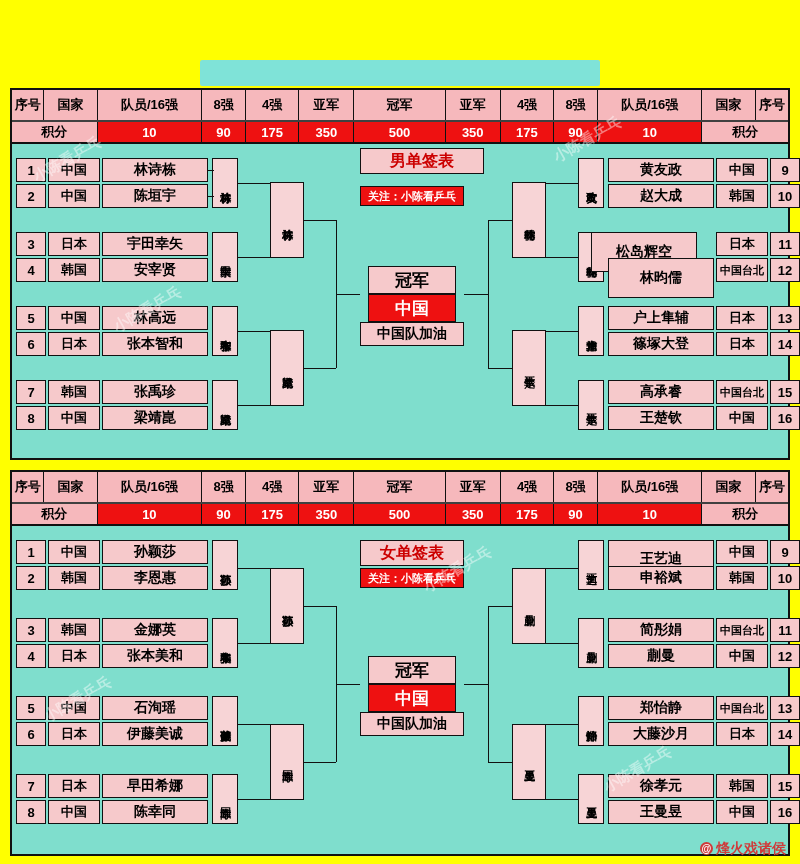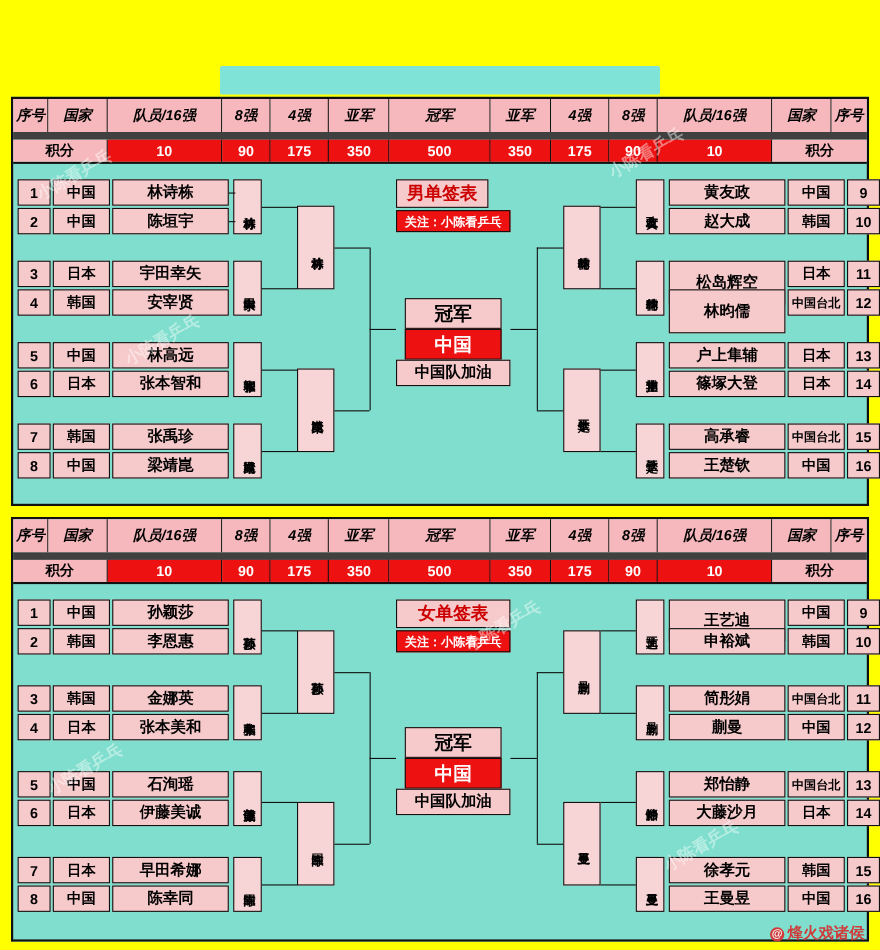--- a/index.html
+++ b/index.html
@@ -39,22 +39,21 @@
     background:#7fdecd;
     border:2px solid #111;
     box-sizing:border-box;
   }
   #panel-men{top:88px;height:372px;}
   #panel-women{top:470px;height:386px;}
 
   
   .hdr-row{
     display:flex;width:100%;box-sizing:border-box;
-    border-bottom:7px solid #404040;
-    font-style:italic;
+    border-bottom:2px solid #404040;
   }
   .hdr-row .cell{
     box-sizing:border-box;
     border-right:1px solid #111;
     display:flex;align-items:center;justify-content:center;
     font-weight:bold;font-size:13px;color:#000;
     height:30px;
   }
   .hdr-row .cell:last-child{border-right:none;}
   .hdr-pink{background:#f6b8bc;}
@@ -230,21 +229,21 @@
       <div class="ln" style="left:196px;top:52px;width:6px;height:1px"></div>
       <div class="ln" style="left:226px;top:39px;width:32px;height:1px"></div>
       <div class="ln" style="left:226px;top:113px;width:32px;height:1px"></div>
       <div class="ln" style="left:226px;top:187px;width:32px;height:1px"></div>
       <div class="ln" style="left:226px;top:261px;width:32px;height:1px"></div>
       <div class="ln" style="left:292px;top:76px;width:32px;height:1px"></div>
       <div class="ln" style="left:292px;top:224px;width:32px;height:1px"></div>
       <div class="ln" style="left:324px;top:76px;width:1px;height:148px"></div>
       <div class="ln" style="left:324px;top:150px;width:24px;height:1px"></div>
 
-      <div class="center-title" style="left:348px;top:14px;width:84px;height:26px">男单签表</div>
+      <div class="center-title" style="left:348px;top:4px;width:124px;height:26px">男单签表</div>
       <div class="center-note" style="left:348px;top:42px;width:104px;height:20px">关注：小陈看乒乓</div>
       <div class="champ-label" style="left:356px;top:122px;width:88px;height:28px">冠军</div>
       <div class="champ-value" style="left:356px;top:150px;width:88px;height:28px">中国</div>
       <div class="champ-cheer" style="left:348px;top:178px;width:104px;height:24px">中国队加油</div>
 
       <div class="bx vert" style="left:500px;top:38px;width:34px;height:76px">林昀儒</div>
       <div class="bx vert" style="left:500px;top:186px;width:34px;height:76px">王楚钦</div>
 
       <div class="bx vert" style="left:566px;top:14px;width:26px;height:50px">黄友政</div>
       <div class="bx vert" style="left:566px;top:88px;width:26px;height:50px">林昀儒</div>
@@ -261,21 +260,21 @@
       <div class="ln" style="left:534px;top:261px;width:32px;height:1px"></div>
 
       <div class="bx name" style="left:596px;top:14px;width:106px;height:24px">黄友政</div>
       <div class="bx plain" style="left:704px;top:14px;width:52px;height:24px">中国</div>
       <div class="bx idx" style="left:758px;top:14px;width:30px;height:24px">9</div>
 
       <div class="bx name" style="left:596px;top:40px;width:106px;height:24px">赵大成</div>
       <div class="bx plain" style="left:704px;top:40px;width:52px;height:24px">韩国</div>
       <div class="bx idx" style="left:758px;top:40px;width:30px;height:24px">10</div>
 
-      <div class="bx name" style="left:596px;top:88px;width:106px;height:40px">松岛辉空</div>
+      <div class="bx name" style="left:579px;top:88px;width:106px;height:40px">松岛辉空</div>
       <div class="bx plain" style="left:704px;top:88px;width:52px;height:24px">日本</div>
       <div class="bx idx" style="left:758px;top:88px;width:30px;height:24px">11</div>
 
       <div class="bx name" style="left:596px;top:114px;width:106px;height:40px">林昀儒</div>
       <div class="bx plain" style="left:704px;top:114px;width:52px;height:24px;font-size:11px">中国台北</div>
       <div class="bx idx" style="left:758px;top:114px;width:30px;height:24px">12</div>
 
       <div class="bx name" style="left:596px;top:162px;width:106px;height:24px">户上隼辅</div>
       <div class="bx plain" style="left:704px;top:162px;width:52px;height:24px">日本</div>
       <div class="bx idx" style="left:758px;top:162px;width:30px;height:24px">13</div>

